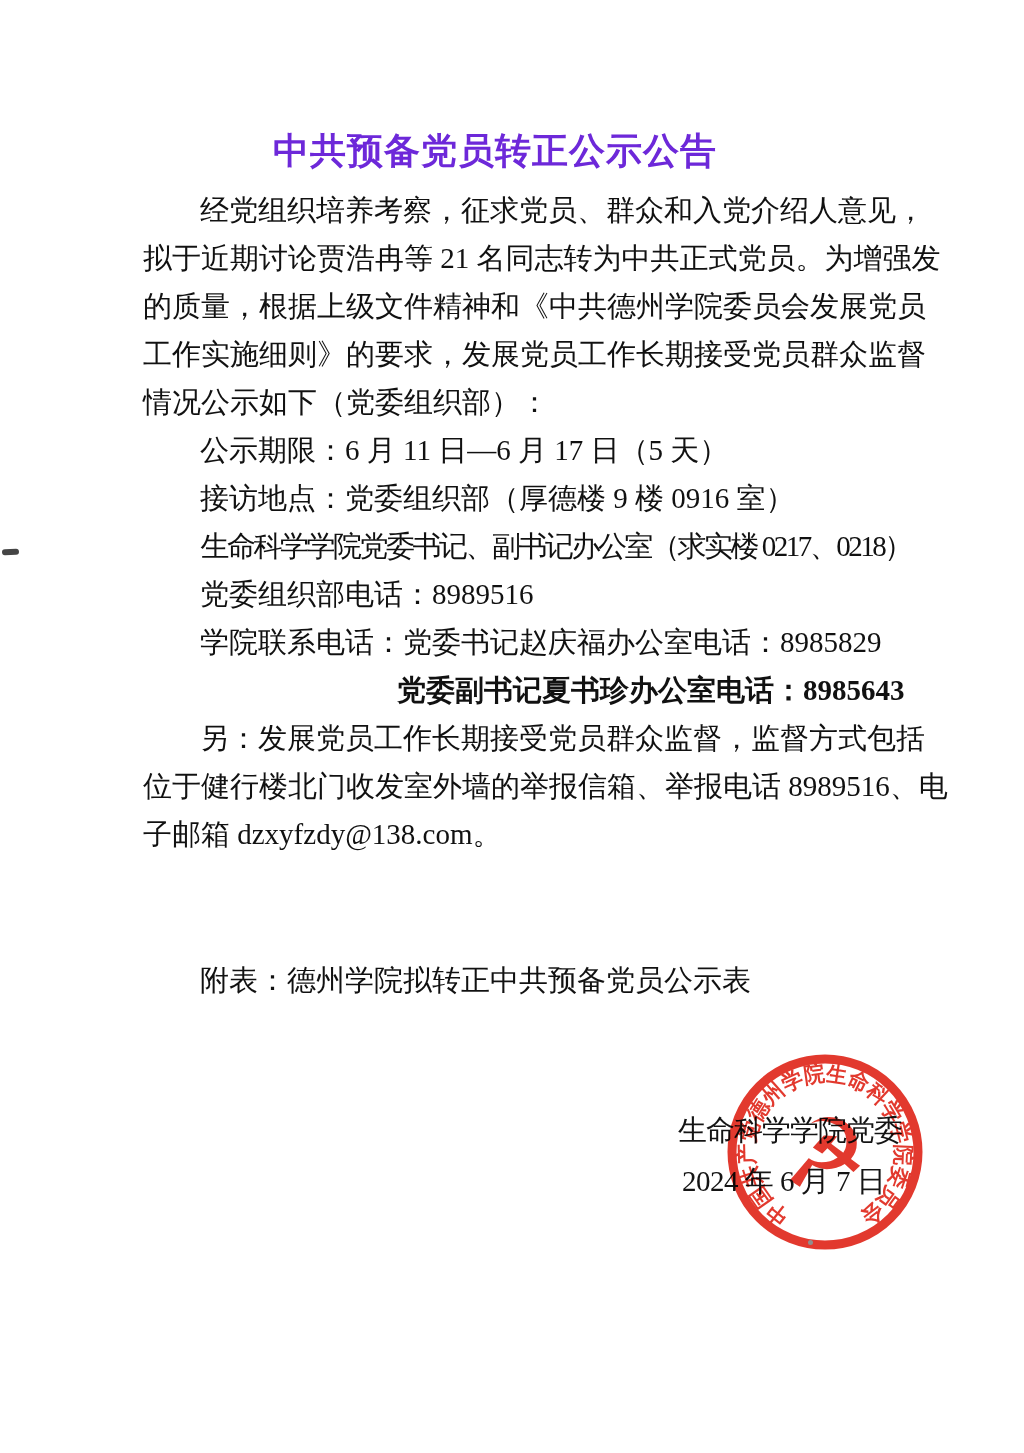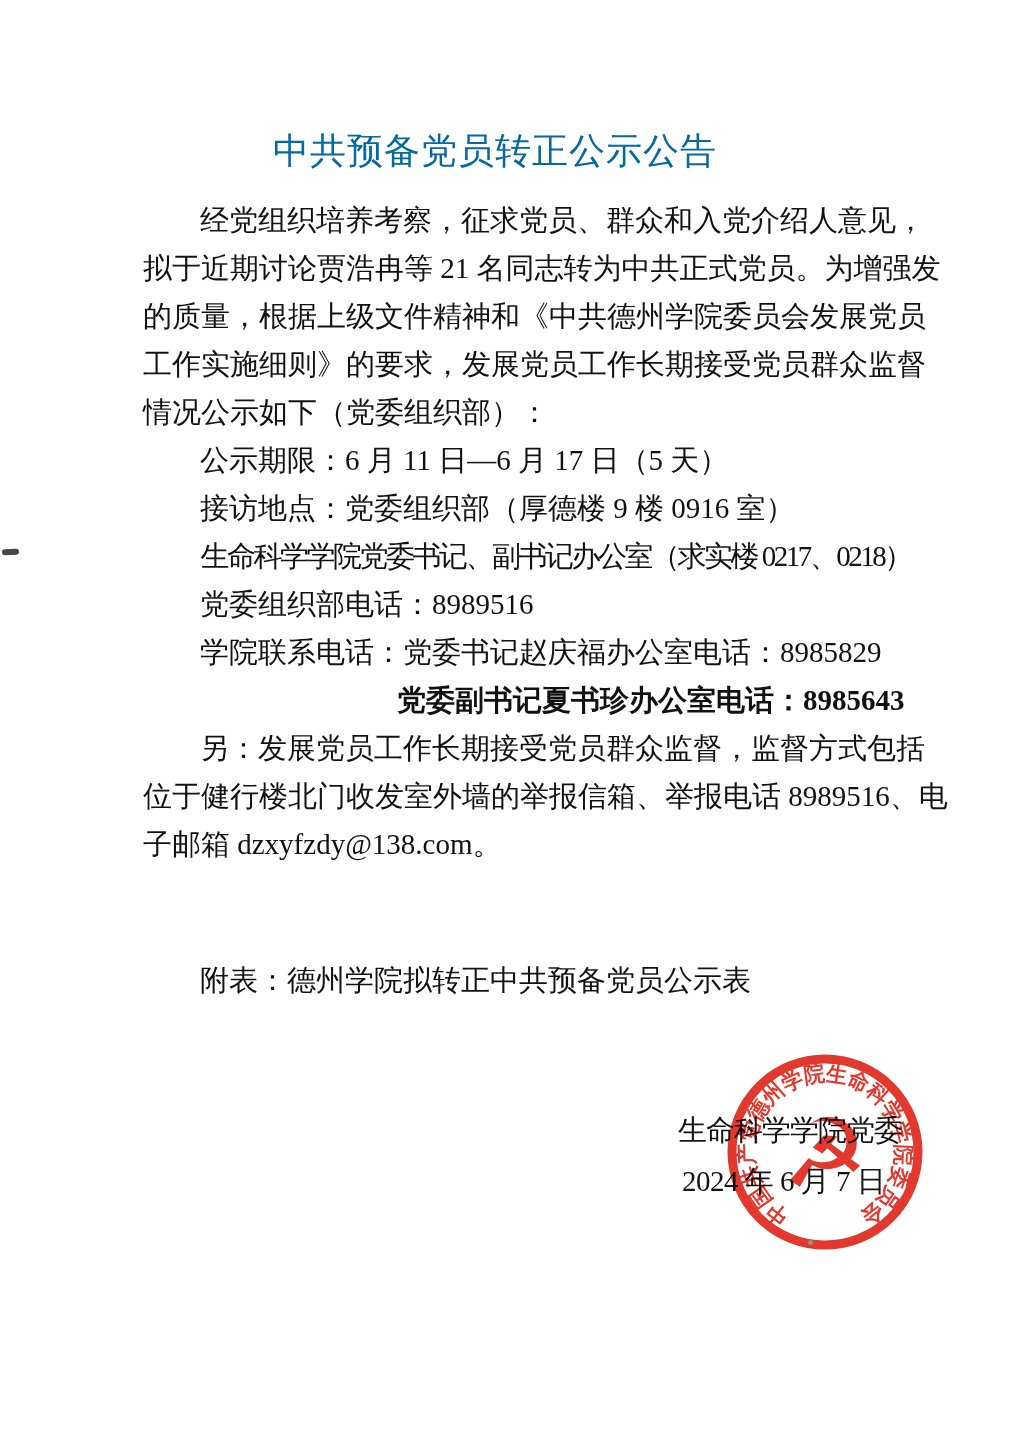--- a/index.html
+++ b/index.html
@@ -18,29 +18,29 @@
   }
   .doc-title {
     position: absolute;
     top: 126px;
     left: 0;
     width: 990px;
     height: 50px;
     line-height: 50px;
     text-align: center;
     font-family: "Liberation Sans", sans-serif;
-    font-weight: 400;
+    font-weight: 700;
     font-size: 36px;
     letter-spacing: 1px;
-    color: #0369a1;
+    color: #6d28d9;
     white-space: nowrap;
   }
   .doc-body {
     position: absolute;
-    top: 196px;
+    top: 186px;
     left: 143px;
     width: 768px;
     font-size: 29px;
   }
   .line {
     height: 48px;
     line-height: 48px;
     white-space: nowrap;
   }
   .indent { text-indent: 57px; }

